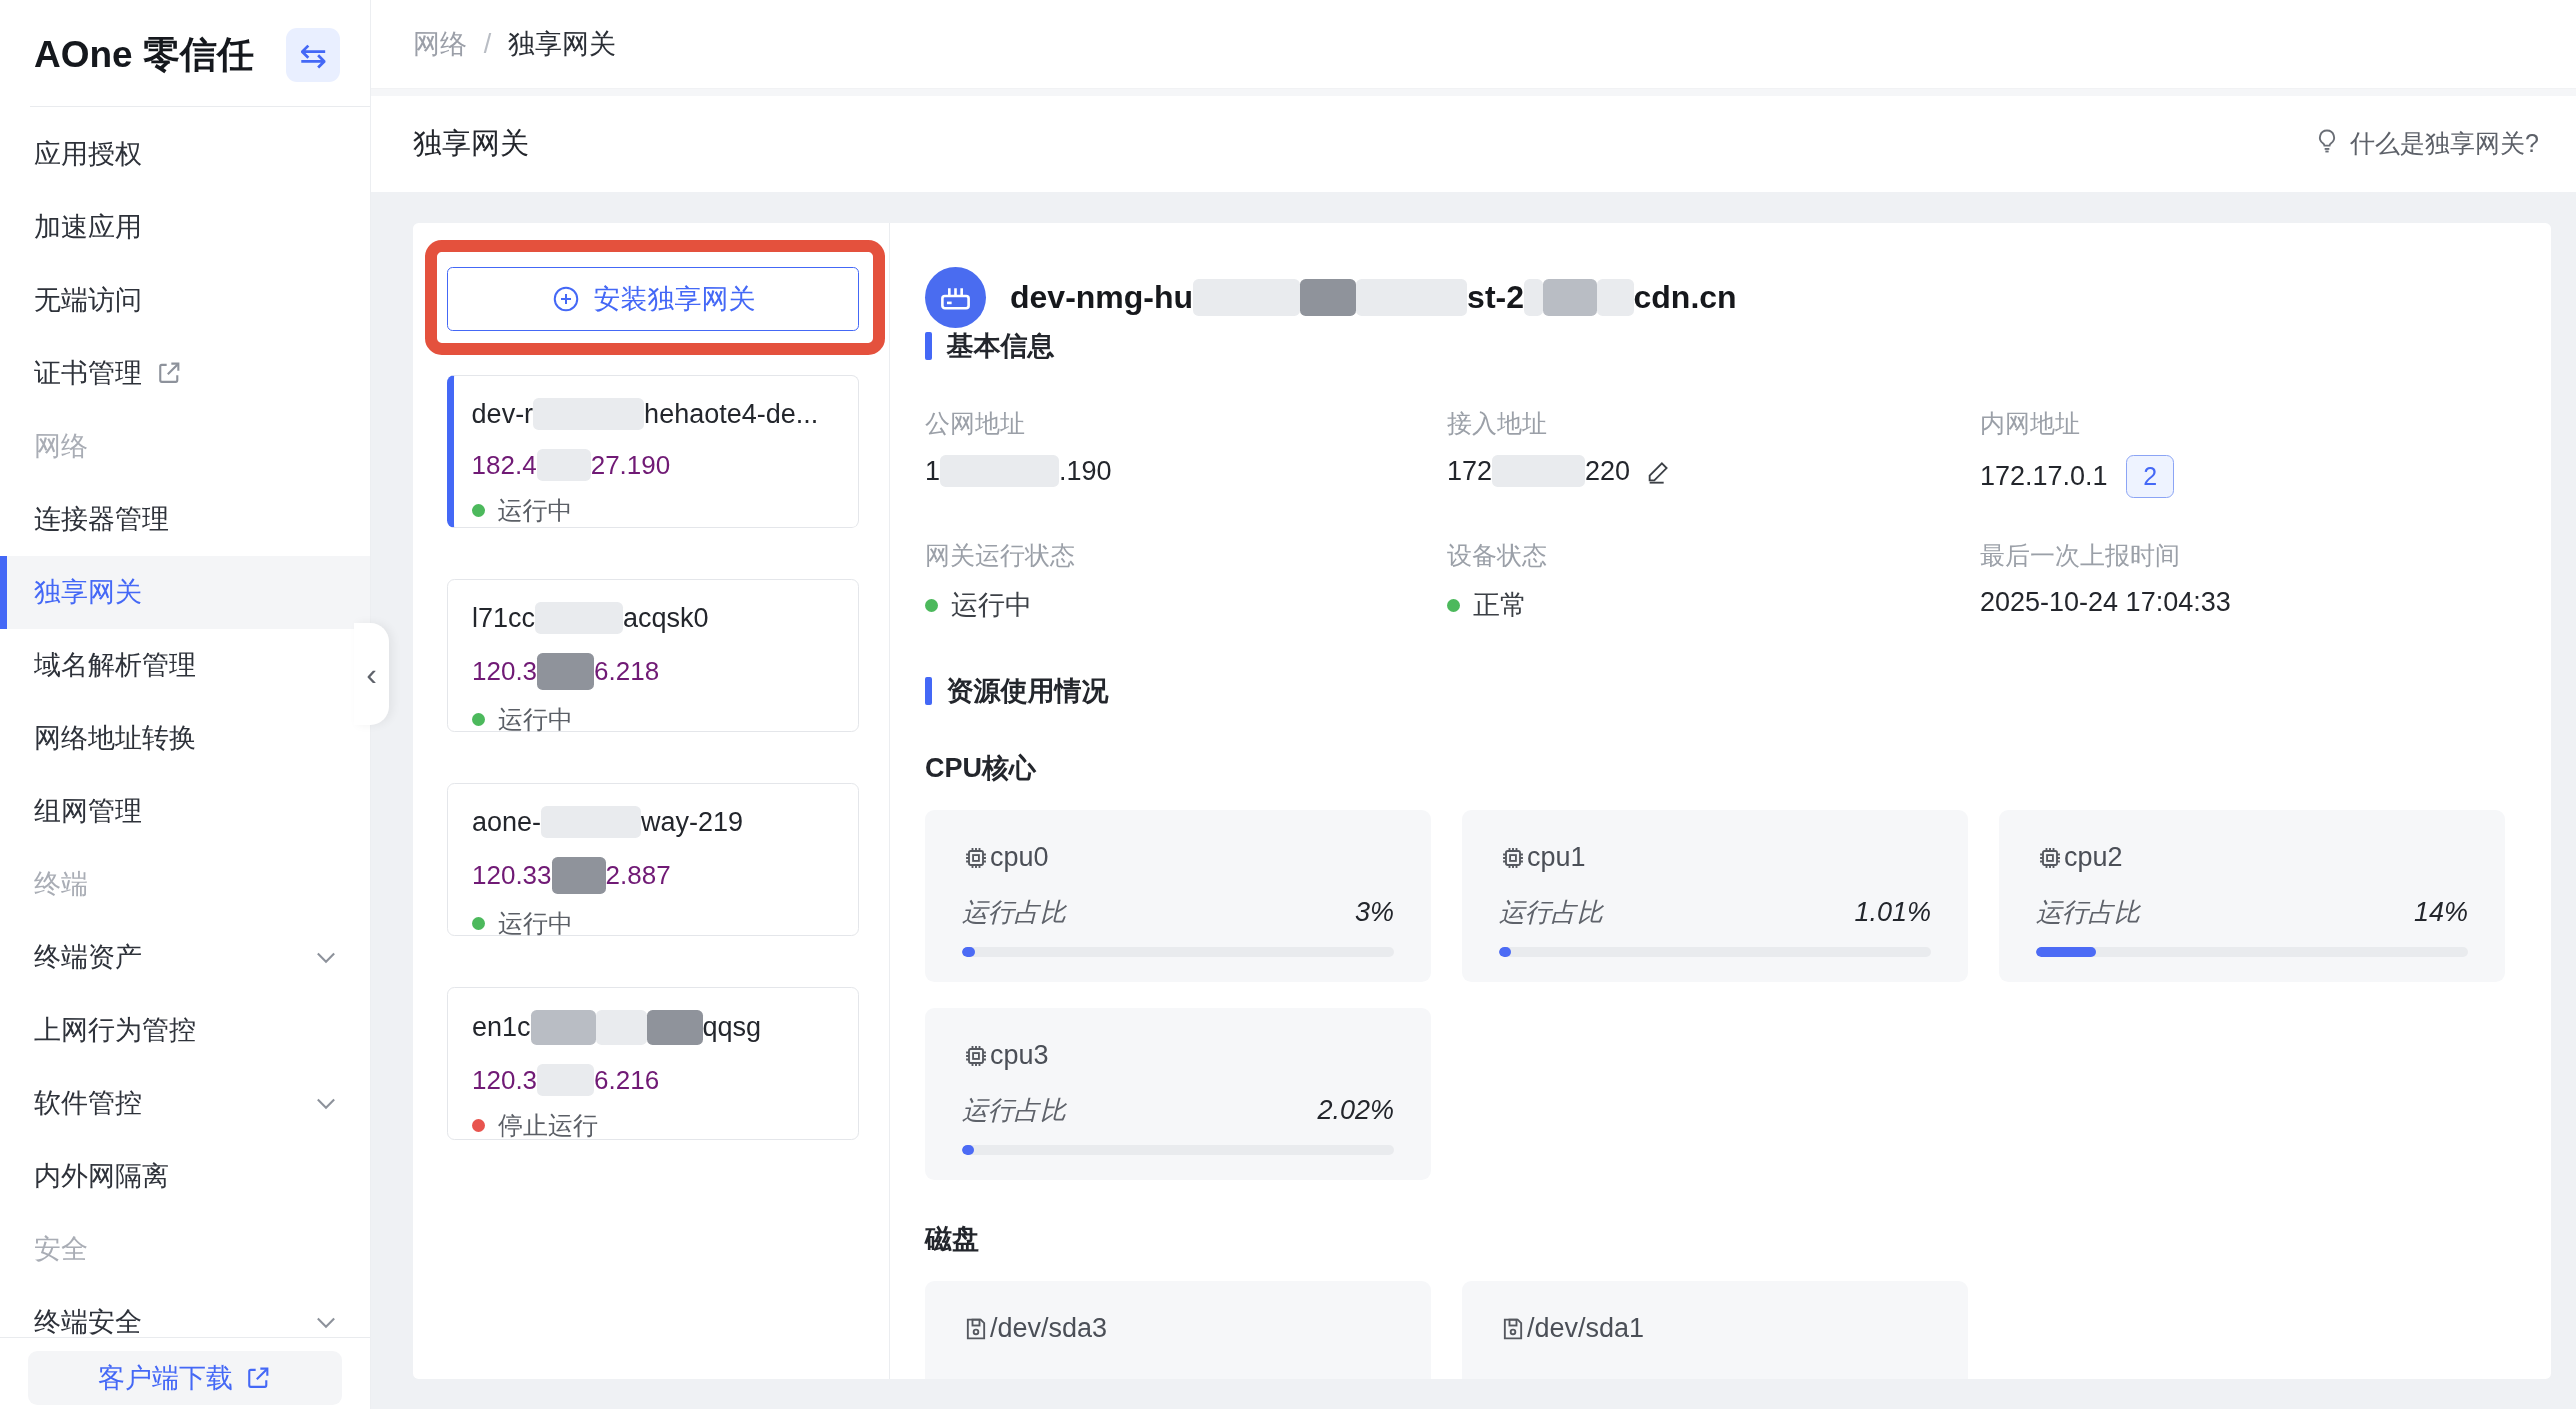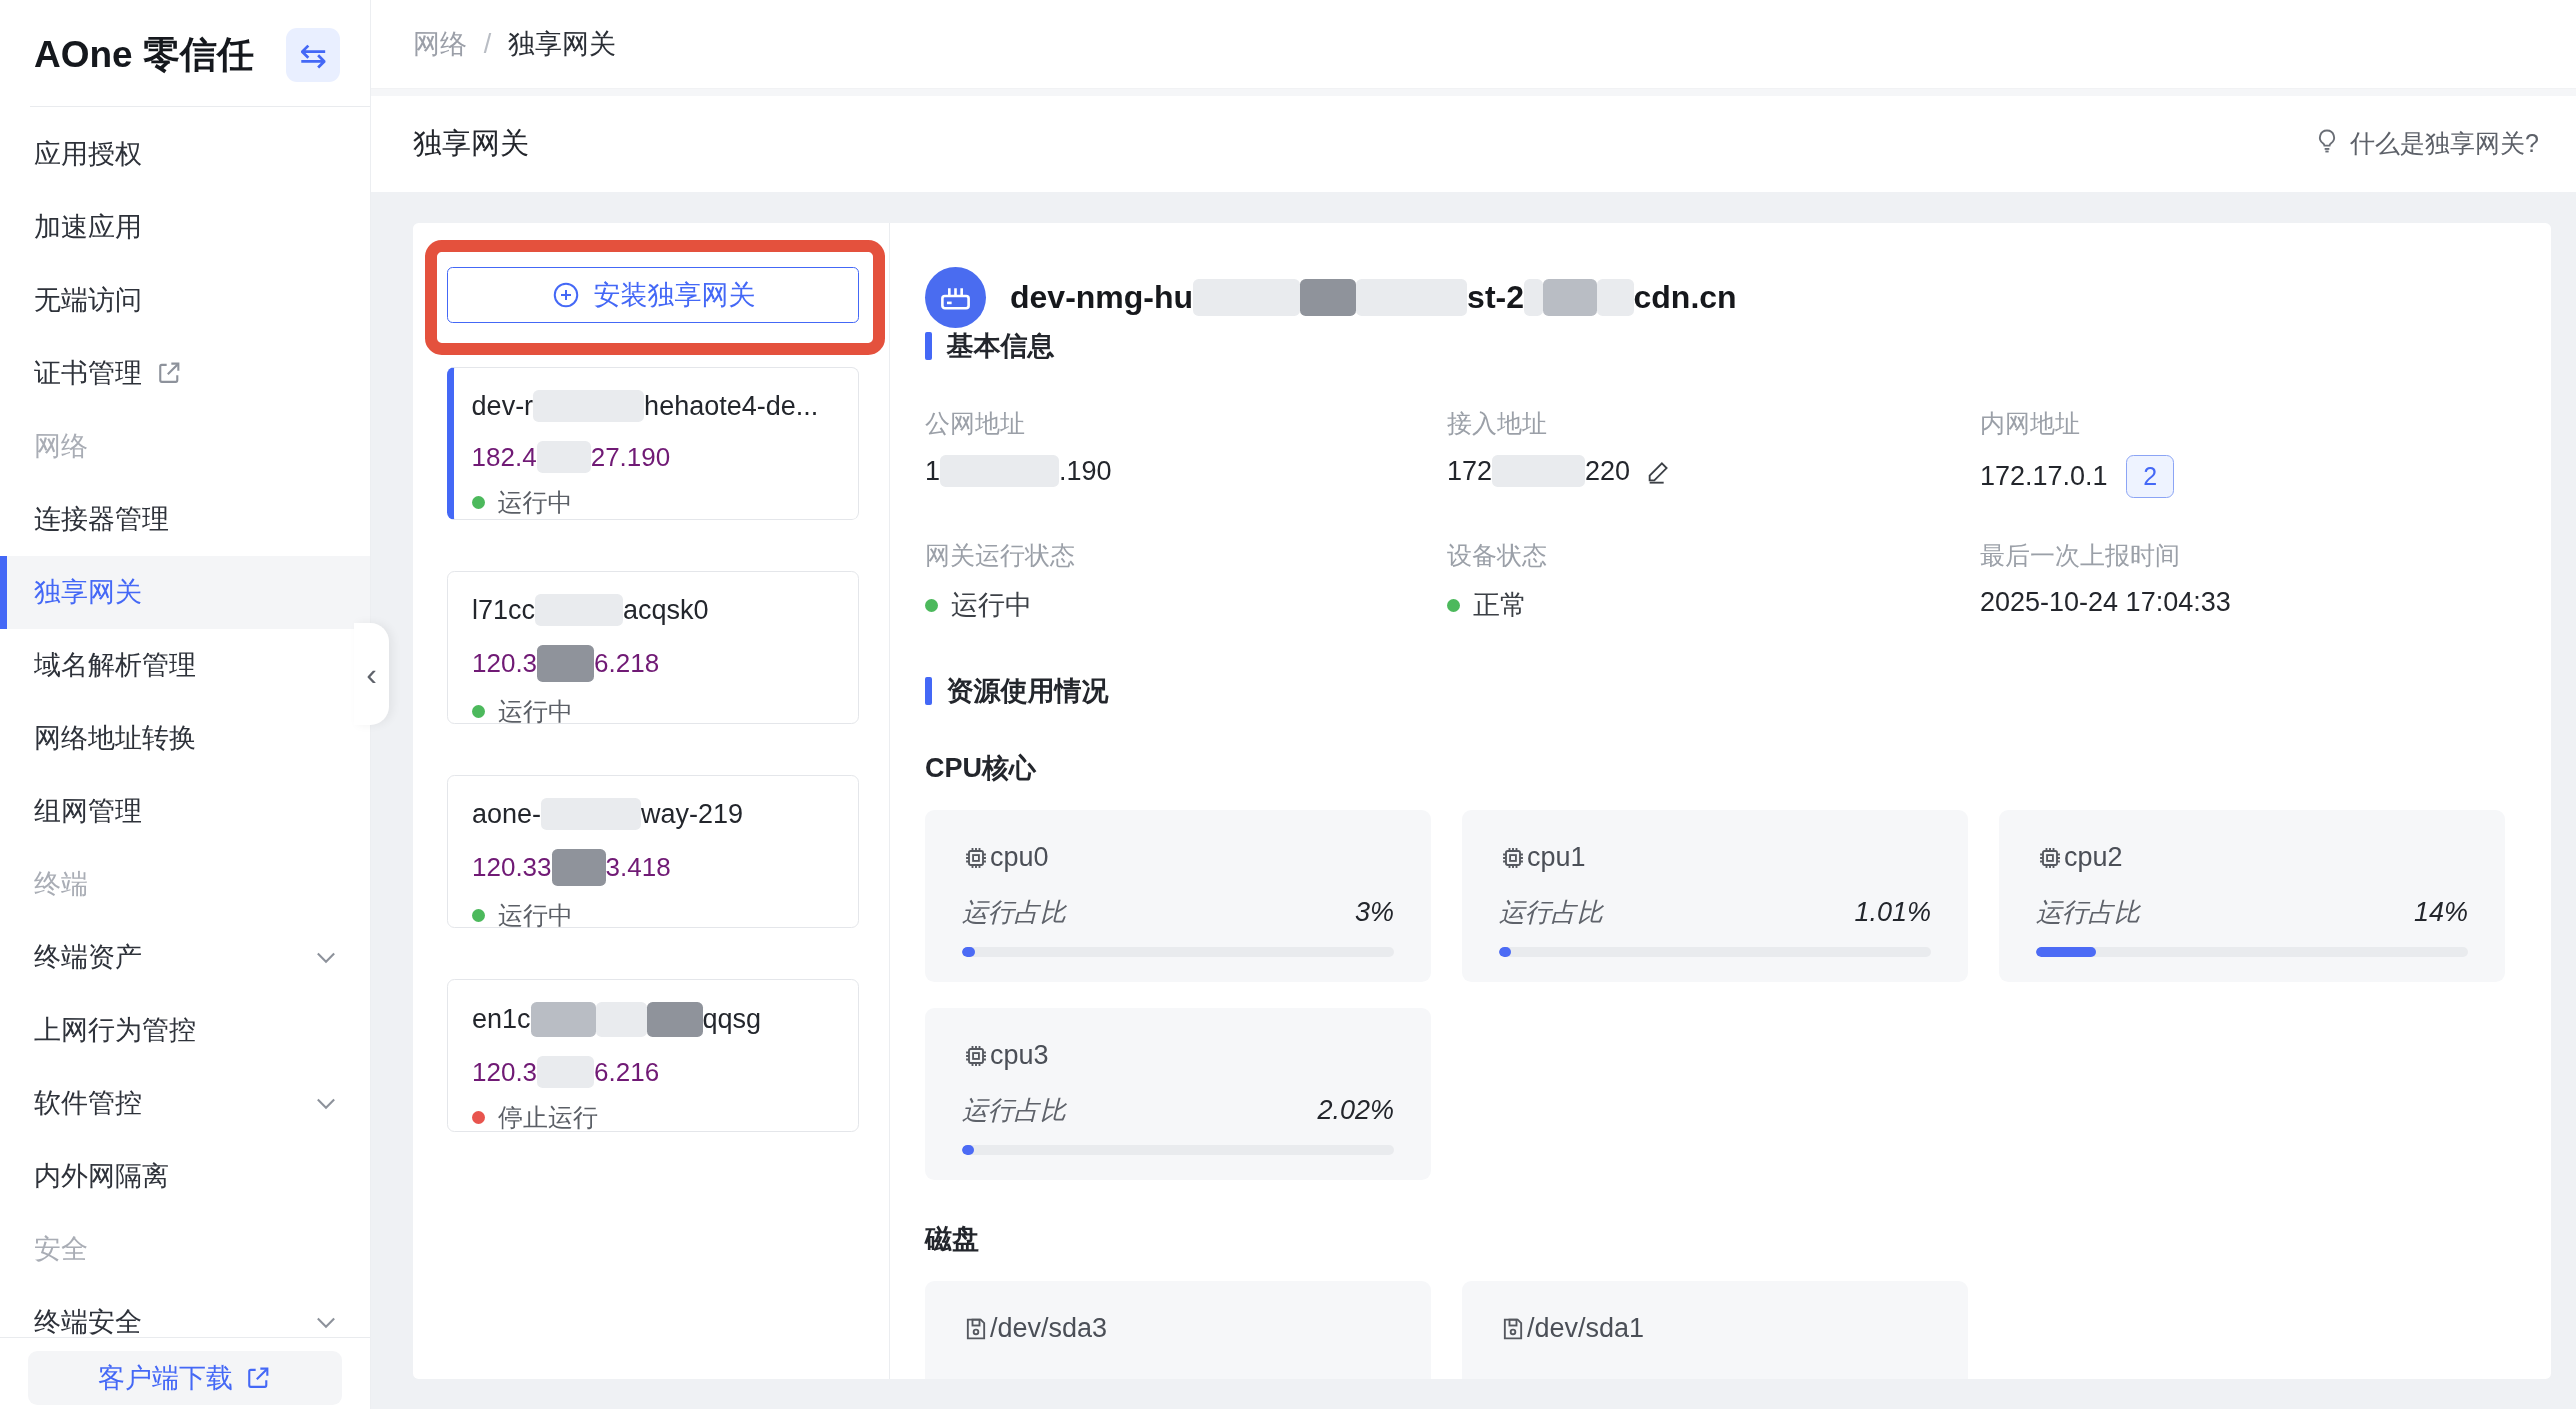--- a/index.html
+++ b/index.html
@@ -48,21 +48,21 @@
   .help-link{ margin-left:auto; display:flex; gap:9.3px;
     color:#5d6169; font-size:25px; cursor:pointer;}
   .bulb-icon{ width:28px; height:28px; color:#6a6e76;}
   
   .content{ position:absolute; left:0; right:0; top:192px; bottom:0; background:#eff1f4;}
   .panel{ position:absolute; left:42px; top:31px; width:2138px; height:1156px;
     background:#fff; border-radius:5.6px; display:flex; overflow:hidden;}
   .list-col{ width:477px; border-right:0.9px solid #ebedf0; position:relative; padding-top:44px; flex:none;}
   .annotation-box{ position:absolute; left:12px; top:16.7px; width:460px; height:115px;
     border:12px solid #e4513d; border-radius:16.7px; pointer-events:none; z-index:3;}
-  .install-btn{ margin:0 0 0 34px; width:412px; height:56px; border:1.9px solid #4468f6;
+  .install-btn{ margin:0 0 0 34px; width:412px; height:64px; border:1.9px solid #4468f6;
     border-radius:5.6px; background:#fff; color:#4468f6; font-size:27px;
     display:flex; align-items:center; justify-content:center; gap:13px; cursor:pointer;font-family:Liberation Serif, serif;}
   .plus-icon{ width:30px; height:30px;}
   .gw-cards{ margin-top:44px; display:flex; flex-direction:column; gap:51px; padding-left:34px;}
   .gw-card{ width:412px; height:153px; border:0.9px solid #e4e6ea; border-radius:7.4px;
     padding:22px 24px; cursor:pointer; position:relative; background:#fff;}
   .gw-card.selected{ border-left:7.4px solid #4468f6; padding-left:17.6px;}
   .gw-name{ font-size:27px; color:#23262c; white-space:nowrap; display:flex; align-items:center;}
   .gw-ip{ font-size:26px; color:#701a75; margin-top:19px; display:flex; align-items:center;}
   .gw-status{ margin-top:13px; display:flex; align-items:center; gap:13px; font-size:25px; color:#5b5f66;}
@@ -266,21 +266,21 @@
           </div>
           <div class="gw-card">
             <div class="gw-name">
                 <span>aone-</span>
                 <span class="patch light" style="width:100px"></span>
                 <span>way-219</span>
               </div>
             <div class="gw-ip">
                 <span>120.33</span>
                 <span class="patch dark" style="width:54px;height:37px"></span>
-                <span>3.418</span>
+                <span>2.887</span>
               </div>
             <div class="gw-status">
                 <span class="dot green"></span>
                 <span>运行中</span>
               </div>
           </div>
           <div class="gw-card">
             <div class="gw-name">
                 <span>en1c</span>
                 <span class="patch mid" style="width:65px;height:35px"></span>

